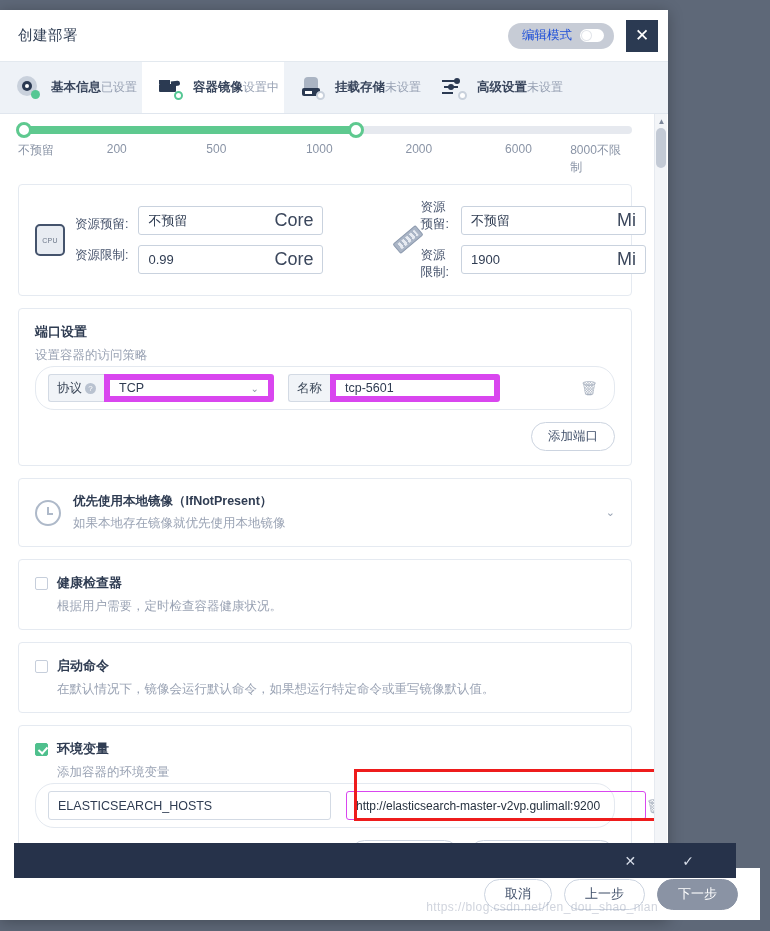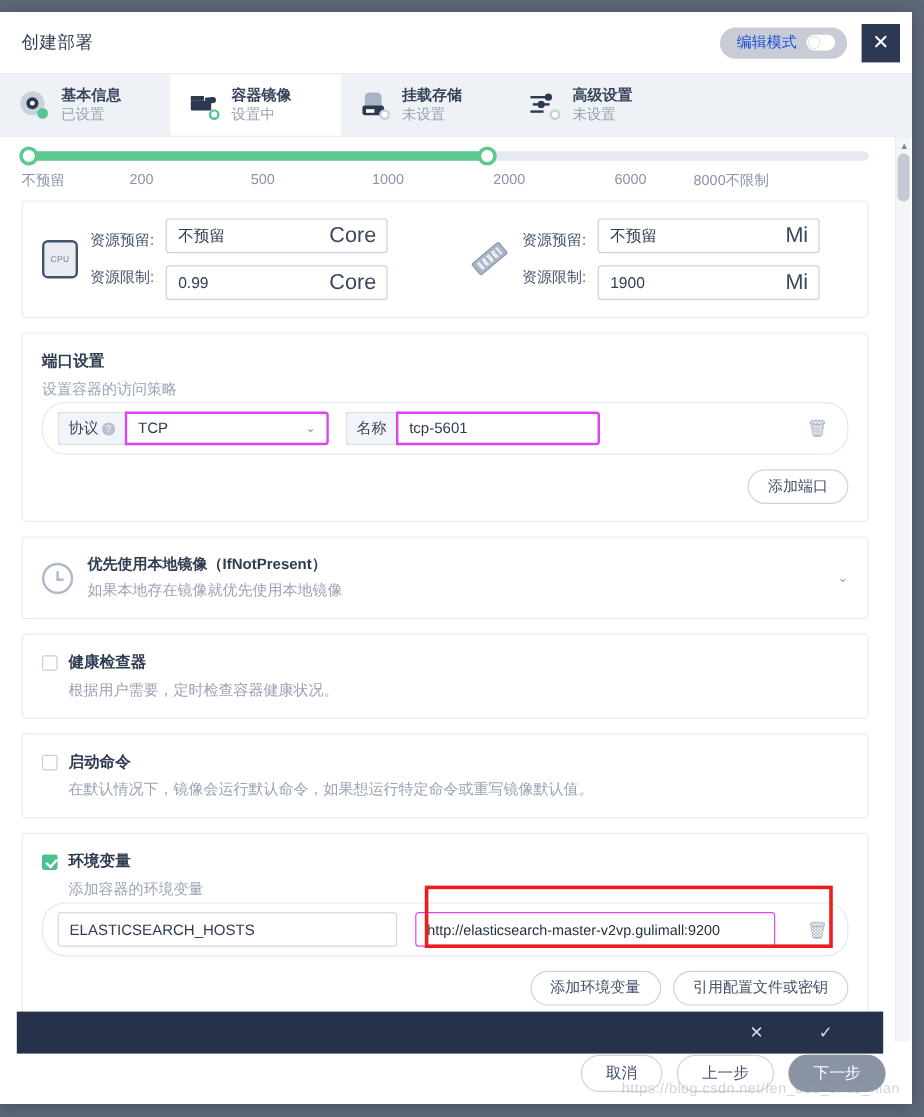--- a/index.html
+++ b/index.html
@@ -8,21 +8,21 @@
     width:770px; height:931px;
     background:#5e6878;
     font-family:"Liberation Sans","DejaVu Sans",sans-serif;
     overflow:hidden;
     position:relative;
   }
 
   
   .modal {
     position:absolute; left:0; top:10px;
-    width:760px; height:910px;
+    width:668px; height:910px;
     background:#fff;
     box-shadow:0 2px 14px rgba(0,0,0,.28);
   }
 
   
   .hdr {
     height:52px; display:flex; align-items:center;
     padding:0 0 0 18px; border-bottom:1px solid #e3e9ef;
     background:#fff; position:relative;
   }
@@ -51,21 +51,21 @@
   }
 
   
   .tabs { display:flex; height:52px; background:#eef2f7; border-bottom:1px solid #e0e6ee; }
   .tab {
     flex:0 0 auto; width:142px;
     display:flex; align-items:center; gap:9px;
     padding-left:16px;
   }
   .tab.active { background:#fff; }
-  .tab-txt { display:flex; flex-direction:column; line-height:1.25; }
+  .tab-txt { display:flex; line-height:1.25; }
   .tab-name { font-size:12.5px; color:#38455c; font-weight:bold; }
   .tab-state { font-size:12px; color:#98a2b4; }
   .tab-ico { width:26px; height:26px; position:relative; flex:0 0 26px; }
 
   
   .ico-basic .disc { position:absolute; left:1px; top:1px; width:20px; height:20px;
       border-radius:50%; background:#c9d1dc; }
   .ico-basic .hole { position:absolute; left:6px; top:6px; width:10px; height:10px;
       border-radius:50%; background:#2b3a52; }
   .ico-basic .hole:after{content:"";position:absolute;left:3px;top:3px;width:4px;height:4px;border-radius:50%;background:#fff;}
@@ -159,21 +159,21 @@
     padding:7px 12px; display:flex; align-items:center; gap:0; background:#fff;
   }
   .grp { display:flex; align-items:stretch; }
   .grp .addon {
     background:#f1f4f8; border:1px solid #d3dae4; border-right:none;
     border-radius:3px 0 0 3px; padding:0 8px; height:28px;
     display:flex; align-items:center; gap:3px;
     font-size:12.5px; color:#3c4859; white-space:nowrap;
   }
   .grp .inp {
-    border:2px solid #d946ef; border-radius:0 3px 3px 0; height:28px;
+    border:6px solid #d946ef; border-radius:0 3px 3px 0; height:28px;
     display:flex; align-items:center; padding:0 9px; font-size:12.5px; color:#2f3c52;
     background:#fff;
   }
   .qmark { width:11px; height:11px; border-radius:50%; background:#b9c2d0; color:#fff;
       font-size:8px; display:inline-flex; align-items:center; justify-content:center; }
   .caret { margin-left:auto; color:#8c97a8; font-size:10px; padding-left:10px; }
   .trash { margin-left:auto; color:#aab3c1; font-size:14px; padding-right:4px; cursor:pointer; }
 
   .btn-row { display:flex; justify-content:flex-end; gap:10px; margin-top:12px; }
   .btn-ghost {

